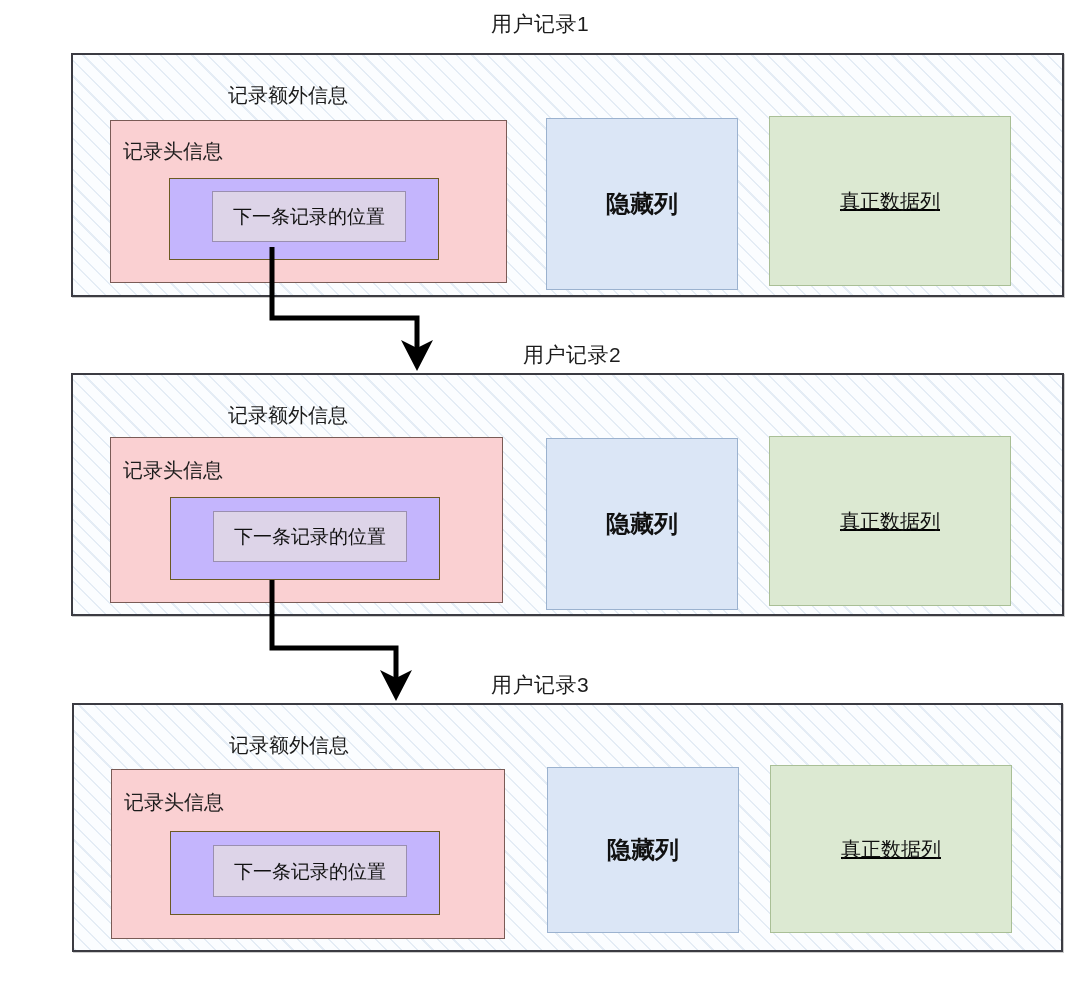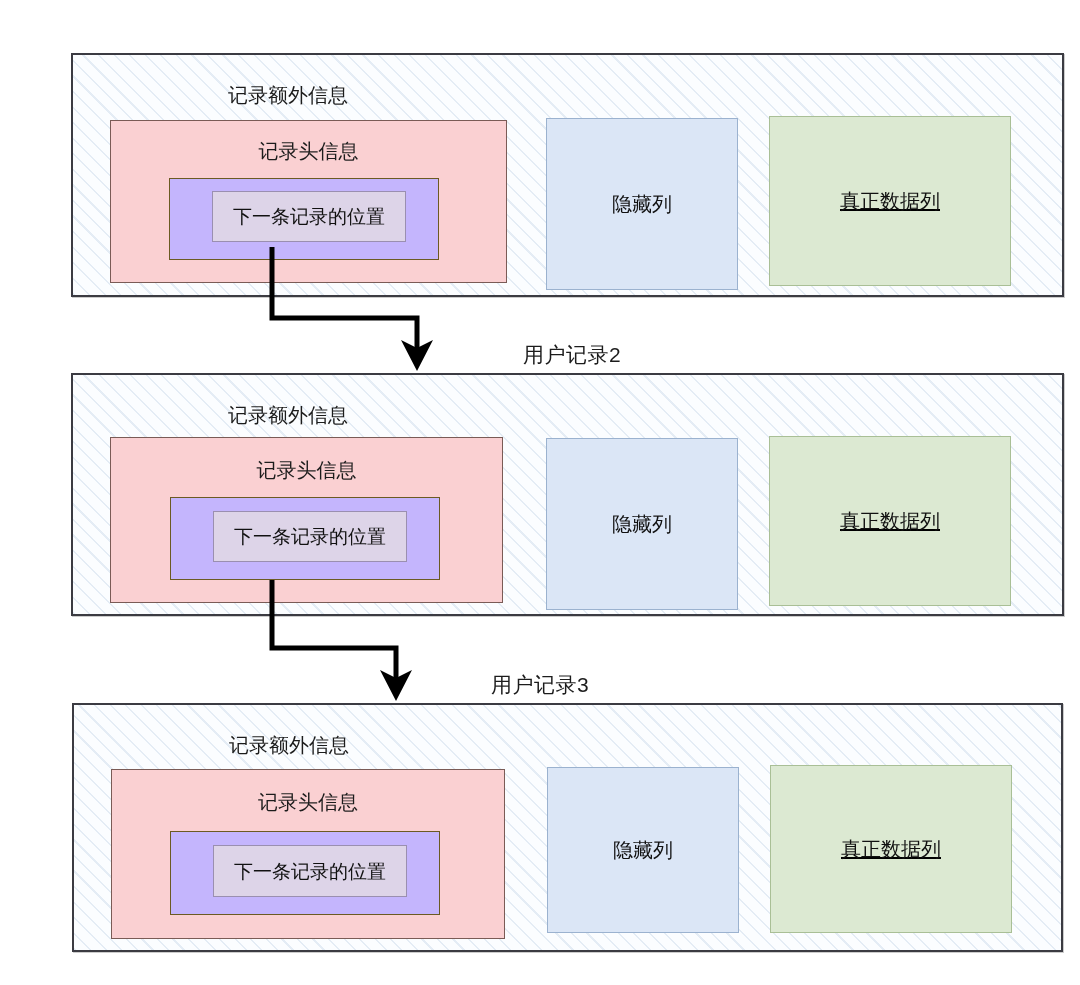--- a/index.html
+++ b/index.html
@@ -75,23 +75,22 @@
   
   .pink-box {
     position: absolute;
     box-sizing: border-box;
     border: 1.6px solid #7a5b56;
     background: #fad0d2;
   }
   .pink-label {
     position: absolute;
     top: 22px;
-    left: 0;
+    left: 12px;
     width: 100%;
-    text-align: center;
     font-size: 20px;
     color: #1c1c1c;
     line-height: 1;
     white-space: nowrap;
   }
 
   
   .green-box {
     position: absolute;
     box-sizing: border-box;
@@ -120,24 +119,25 @@
   .blue-box {
     position: absolute;
     box-sizing: border-box;
     border: 1.4px solid #9bb2cf;
     background: #dbe6f6;
     display: flex;
     align-items: center;
     justify-content: center;
   }
   .blue-label {
-    font-size: 20px;
+    font-size: 24px;
     color: #111111;
     line-height: 1;
     white-space: nowrap;
+    font-weight: bold;
   }
 
   
   .greencol-box {
     position: absolute;
     box-sizing: border-box;
     border: 1.4px solid #a9bf96;
     background: #dce9d2;
     display: flex;
     align-items: center;
@@ -161,20 +161,21 @@
     overflow: visible;
   }
 </style>
 </head>
 <body>
 
 <div id="canvas">
 
   <div class="record-group" style="top:0px; height:320px;">
 
+    <div class="record-title" style="top:13px;">用户记录1</div>
 
     <div class="outer-box" style="left:35px; top:53px; width:993px; height:244px;">
       <div class="outer-label" style="top:30px; text-align:left; padding-left:155px;">记录额外信息</div>
 
       <div class="pink-box" style="left:37px; top:65px; width:397px; height:163px;">
         <div class="pink-label" style="top:20px;">记录头信息</div>
 
         <div class="green-box" style="left:58px; top:57px; width:270px; height:82px;">
 
           <div class="purple-box" style="left:42px; top:12px; width:194px; height:51px;">

